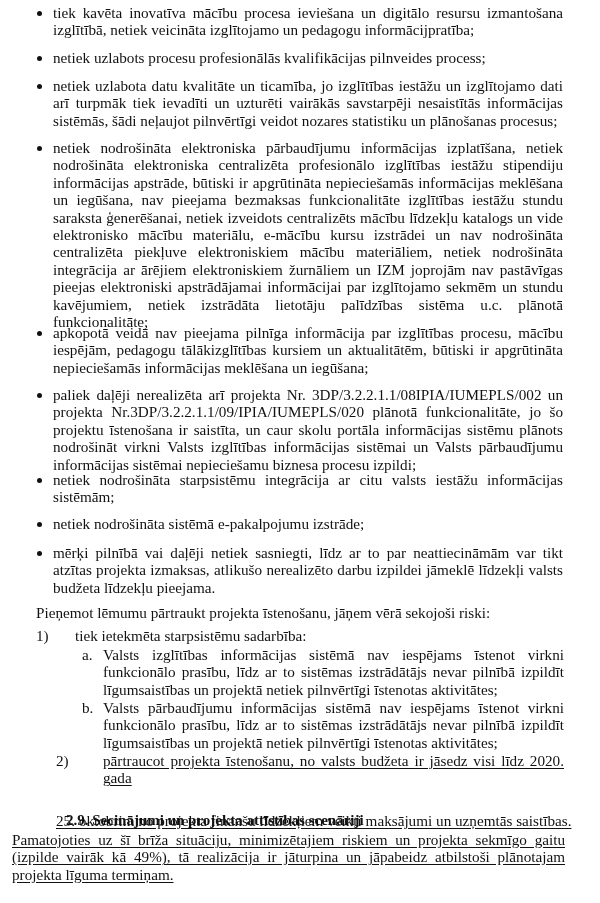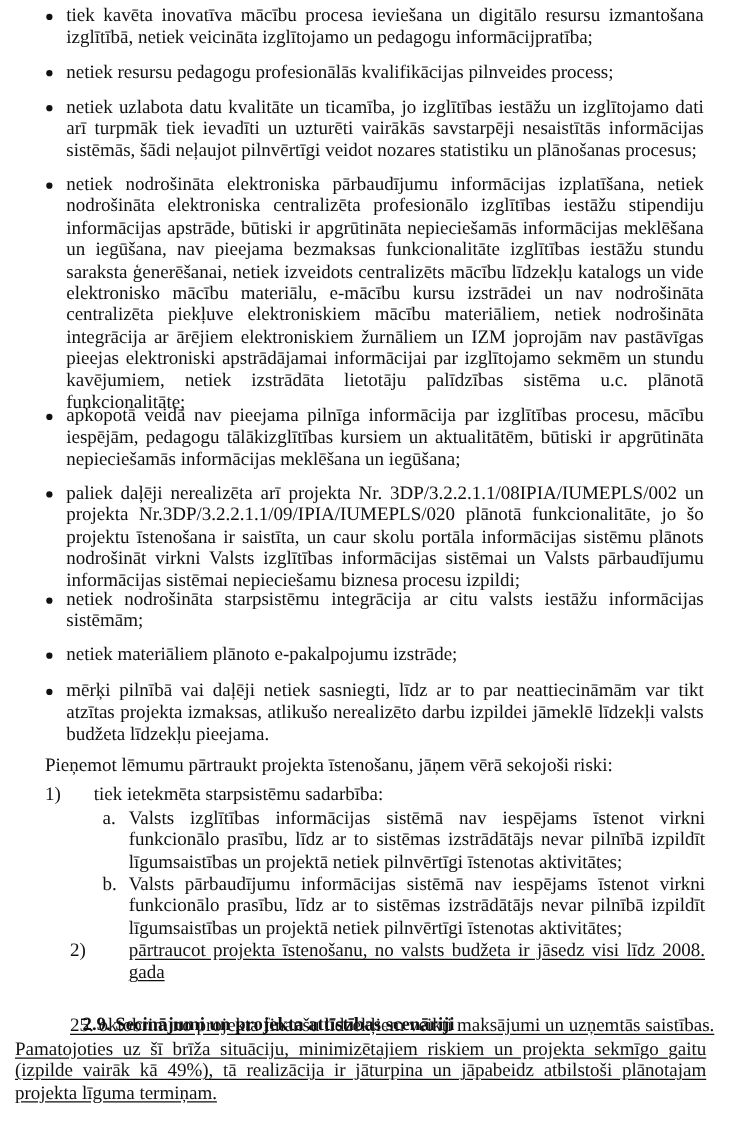--- a/index.html
+++ b/index.html
@@ -18,21 +18,21 @@
 
 <div class="page">
 
   <div class="bi" style="top:4px;">
     <span class="dot"></span>
     <div class="txt">tiek kavēta inovatīva mācību procesa ieviešana un digitālo resursu izmantošana izglītībā, netiek veicināta izglītojamo un pedagogu informācijpratība;</div>
   </div>
 
   <div class="bi" style="top:49px;">
     <span class="dot"></span>
-    <div class="txt">netiek resursu pedagogu profesionālās kvalifikācijas pilnveides process;</div>
+    <div class="txt">netiek uzlabots procesu profesionālās kvalifikācijas pilnveides process;</div>
   </div>
 
   <div class="bi" style="top:77px;">
     <span class="dot"></span>
     <div class="txt">netiek uzlabota datu kvalitāte un ticamība, jo izglītības iestāžu un izglītojamo dati arī turpmāk tiek ievadīti un uzturēti vairākās savstarpēji nesaistītās informācijas sistēmās, šādi neļaujot pilnvērtīgi veidot nozares statistiku un plānošanas procesus;</div>
   </div>
 
   <div class="bi" style="top:139px;">
     <span class="dot"></span>
     <div class="txt">netiek nodrošināta elektroniska pārbaudījumu informācijas izplatīšana, netiek nodrošināta elektroniska centralizēta profesionālo izglītības iestāžu stipendiju informācijas apstrāde, būtiski ir apgrūtināta nepieciešamās informācijas meklēšana un iegūšana, nav pieejama bezmaksas funkcionalitāte izglītības iestāžu stundu saraksta ģenerēšanai, netiek izveidots centralizēts mācību līdzekļu katalogs un vide elektronisko mācību materiālu, e-mācību kursu izstrādei un nav nodrošināta centralizēta piekļuve elektroniskiem mācību materiāliem, netiek nodrošināta integrācija ar ārējiem elektroniskiem žurnāliem un IZM joprojām nav pastāvīgas pieejas elektroniski apstrādājamai informācijai par izglītojamo sekmēm un stundu kavējumiem, netiek izstrādāta lietotāju palīdzības sistēma u.c. plānotā funkcionalitāte;</div>
@@ -48,40 +48,40 @@
     <div class="txt">paliek daļēji nerealizēta arī projekta Nr. 3DP/3.2.2.1.1/08IPIA/IUMEPLS/002 un projekta Nr.3DP/3.2.2.1.1/09/IPIA/IUMEPLS/020 plānotā funkcionalitāte, jo šo projektu īstenošana ir saistīta, un caur skolu portāla informācijas sistēmu plānots nodrošināt virkni Valsts izglītības informācijas sistēmai un Valsts pārbaudījumu informācijas sistēmai nepieciešamu biznesa procesu izpildi;</div>
   </div>
 
   <div class="bi" style="top:471px;">
     <span class="dot"></span>
     <div class="txt">netiek nodrošināta starpsistēmu integrācija ar citu valsts iestāžu informācijas sistēmām;</div>
   </div>
 
   <div class="bi" style="top:515px;">
     <span class="dot"></span>
-    <div class="txt">netiek materiāliem plānoto e-pakalpojumu izstrāde;</div>
+    <div class="txt">netiek nodrošināta sistēmā e-pakalpojumu izstrāde;</div>
   </div>
 
   <div class="bi" style="top:544px;">
     <span class="dot"></span>
     <div class="txt">mērķi pilnībā vai daļēji netiek sasniegti, līdz ar to par neattiecināmām var tikt atzītas projekta izmaksas, atlikušo nerealizēto darbu izpildei jāmeklē līdzekļi valsts budžeta līdzekļu pieejama.</div>
   </div>
 
   <div class="para" style="left:36px; top:604px; width:530px;">Pieņemot lēmumu pārtraukt projekta īstenošanu, jāņem vērā sekojoši riski:</div>
 
   <div class="para" style="left:36px; top:627px; width:30px;">1)</div>
   <div class="para" style="left:75px; top:627px; width:500px;">tiek ietekmēta starpsistēmu sadarbība:</div>
 
   <div class="para" style="left:82px; top:646px; width:20px;">a.</div>
   <div class="para" style="left:103px; top:646px; width:461px; text-align-last:left;">Valsts izglītības informācijas sistēmā nav iespējams īstenot virkni funkcionālo prasību, līdz ar to sistēmas izstrādātājs nevar pilnībā izpildīt līgumsaistības un projektā netiek pilnvērtīgi īstenotas aktivitātes;</div>
 
   <div class="para" style="left:82px; top:699px; width:20px;">b.</div>
   <div class="para" style="left:103px; top:699px; width:461px; text-align-last:left;">Valsts pārbaudījumu informācijas sistēmā nav iespējams īstenot virkni funkcionālo prasību, līdz ar to sistēmas izstrādātājs nevar pilnībā izpildīt līgumsaistības un projektā netiek pilnvērtīgi īstenotas aktivitātes;</div>
 
   <div class="para" style="left:56px; top:752px; width:30px;">2)</div>
-  <div class="para u" style="left:103px; top:752px; width:461px; text-align-last:justify;">pārtraucot projekta īstenošanu, no valsts budžeta ir jāsedz visi līdz 2008. gada</div>
+  <div class="para u" style="left:103px; top:752px; width:461px; text-align-last:justify;">pārtraucot projekta īstenošanu, no valsts budžeta ir jāsedz visi līdz 2020. gada</div>
   <div class="para u" style="left:56px; top:812px; width:520px;">25. oktobrim no projekta finanšu līdzekļiem veikti maksājumi un uzņemtās saistības.</div>
 
   <h2>2.9. Secinājumi un projekta attīstības scenāriji</h2>
 
   <div class="para u" style="left:12px; top:831px; width:553px; text-align-last:left;">Pamatojoties uz šī brīža situāciju, minimizētajiem riskiem un projekta sekmīgo gaitu (izpilde vairāk kā 49%), tā  realizācija ir jāturpina un jāpabeidz atbilstoši plānotajam projekta līguma termiņam.</div>
 
 </div>
 
 </body></html>

